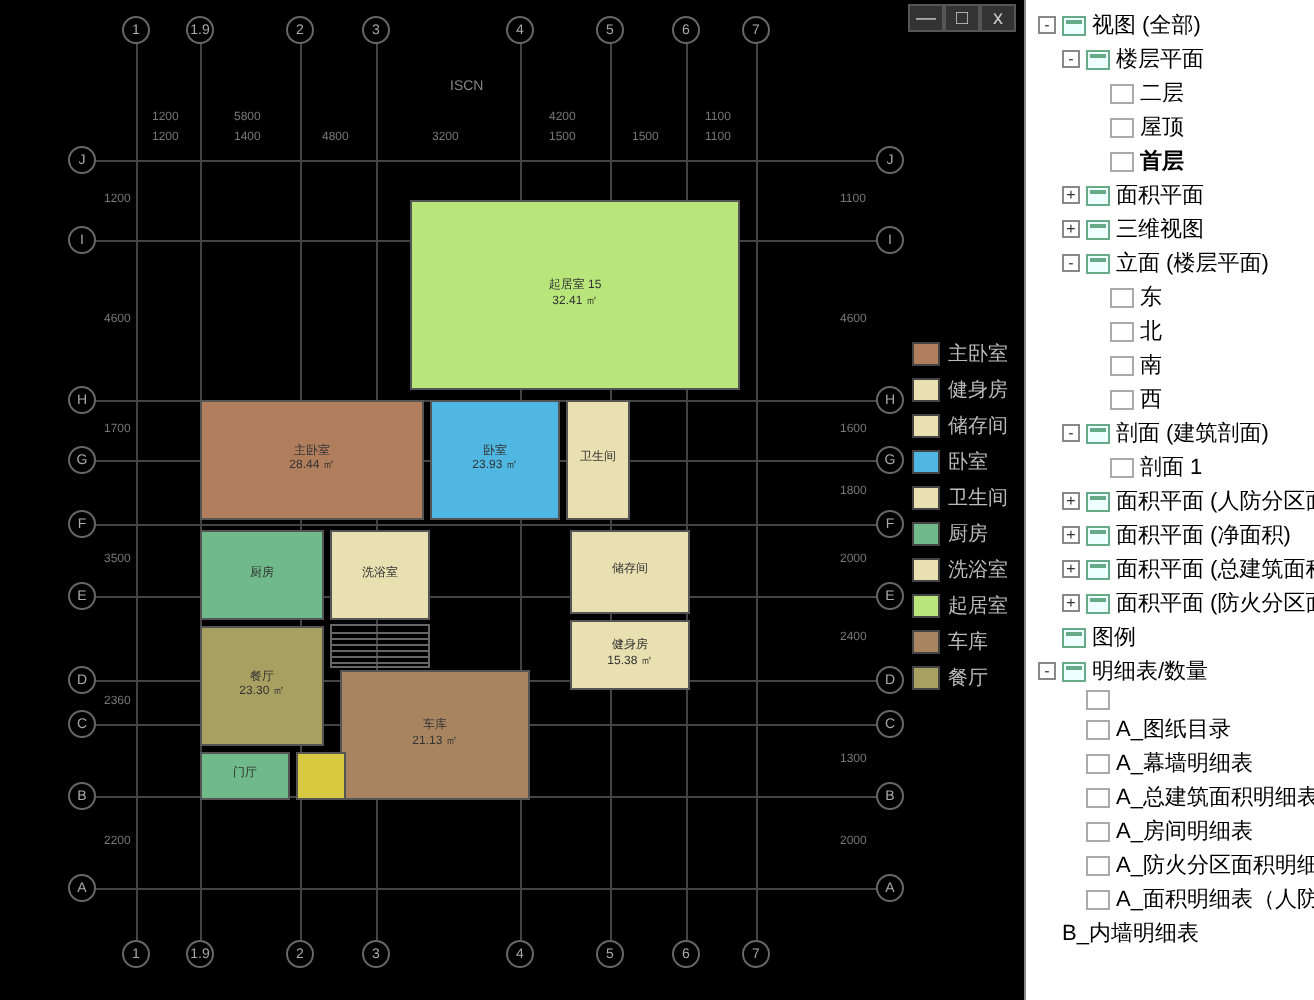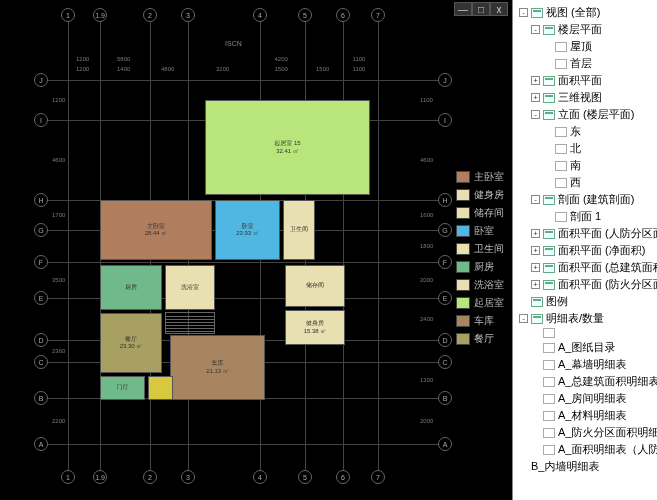--- a/index.html
+++ b/index.html
@@ -39,21 +39,21 @@
 
 .tree{padding:4px 2px 4px 6px}
 .node{display:flex;align-items:center;padding:1px 0;cursor:pointer;white-space:nowrap}
 .toggle{width:9px;height:9px;border:1px solid #888;margin-right:3px;font-size:8px;line-height:7px;text-align:center;color:#333;background:#fff;flex:none}
 .toggle.empty{border:none}
 .nicon{width:12px;height:10px;margin-right:3px;flex:none;position:relative}
 .nicon.sheet{border:1px solid #6a8;background:#eff}
 .nicon.sheet::after{content:"";position:absolute;top:1px;left:1px;right:1px;bottom:1px;border-top:2px solid #6a8}
 .nicon.leaf{border:1px solid #aaa;background:#fff}
 .nlabel{color:#000}
-.nlabel.bold{font-weight:400}
+.nlabel.bold{font-weight:700}
 .d1{padding-left:12px}.d2{padding-left:24px}
 </style>
 </head>
 <body>
 
 <div class="app">
   <div class="cad-view">
     <div class="wincontrols">
       <div class="wc">—</div>
       <div class="wc">□</div>
@@ -249,20 +249,25 @@
           <div class="nlabel">视图 (全部)</div>
         </div>
         <div class="node d1">
           <div class="toggle">-</div>
           <div class="nicon sheet"></div>
           <div class="nlabel">楼层平面</div>
         </div>
         <div class="node d2">
           <div class="toggle empty"></div>
           <div class="nicon leaf"></div>
+          <div class="nlabel">二层</div>
+        </div>
+        <div class="node d2">
+          <div class="toggle empty"></div>
+          <div class="nicon leaf"></div>
           <div class="nlabel">屋顶</div>
         </div>
         <div class="node d2">
           <div class="toggle empty"></div>
           <div class="nicon leaf"></div>
           <div class="nlabel bold">首层</div>
         </div>
         <div class="node d1">
           <div class="toggle">+</div>
           <div class="nicon sheet"></div>
@@ -354,25 +359,20 @@
         </div>
         <div class="node d1">
           <div class="toggle empty"></div>
           <div class="nicon leaf"></div>
           <div class="nlabel">A_总建筑面积明细表</div>
         </div>
         <div class="node d1">
           <div class="toggle empty"></div>
           <div class="nicon leaf"></div>
           <div class="nlabel">A_房间明细表</div>
-        </div>
-        <div class="node d1">
-          <div class="toggle empty"></div>
-          <div class="nicon leaf"></div>
-          <div class="nlabel">A_材料明细表</div>
         </div>
         <div class="node d1">
           <div class="toggle empty"></div>
           <div class="nicon leaf"></div>
           <div class="nlabel">A_防火分区面积明细表</div>
         </div>
         <div class="node d1">
           <div class="toggle empty"></div>
           <div class="nicon leaf"></div>
           <div class="nlabel">A_面积明细表（人防面积）</div>

